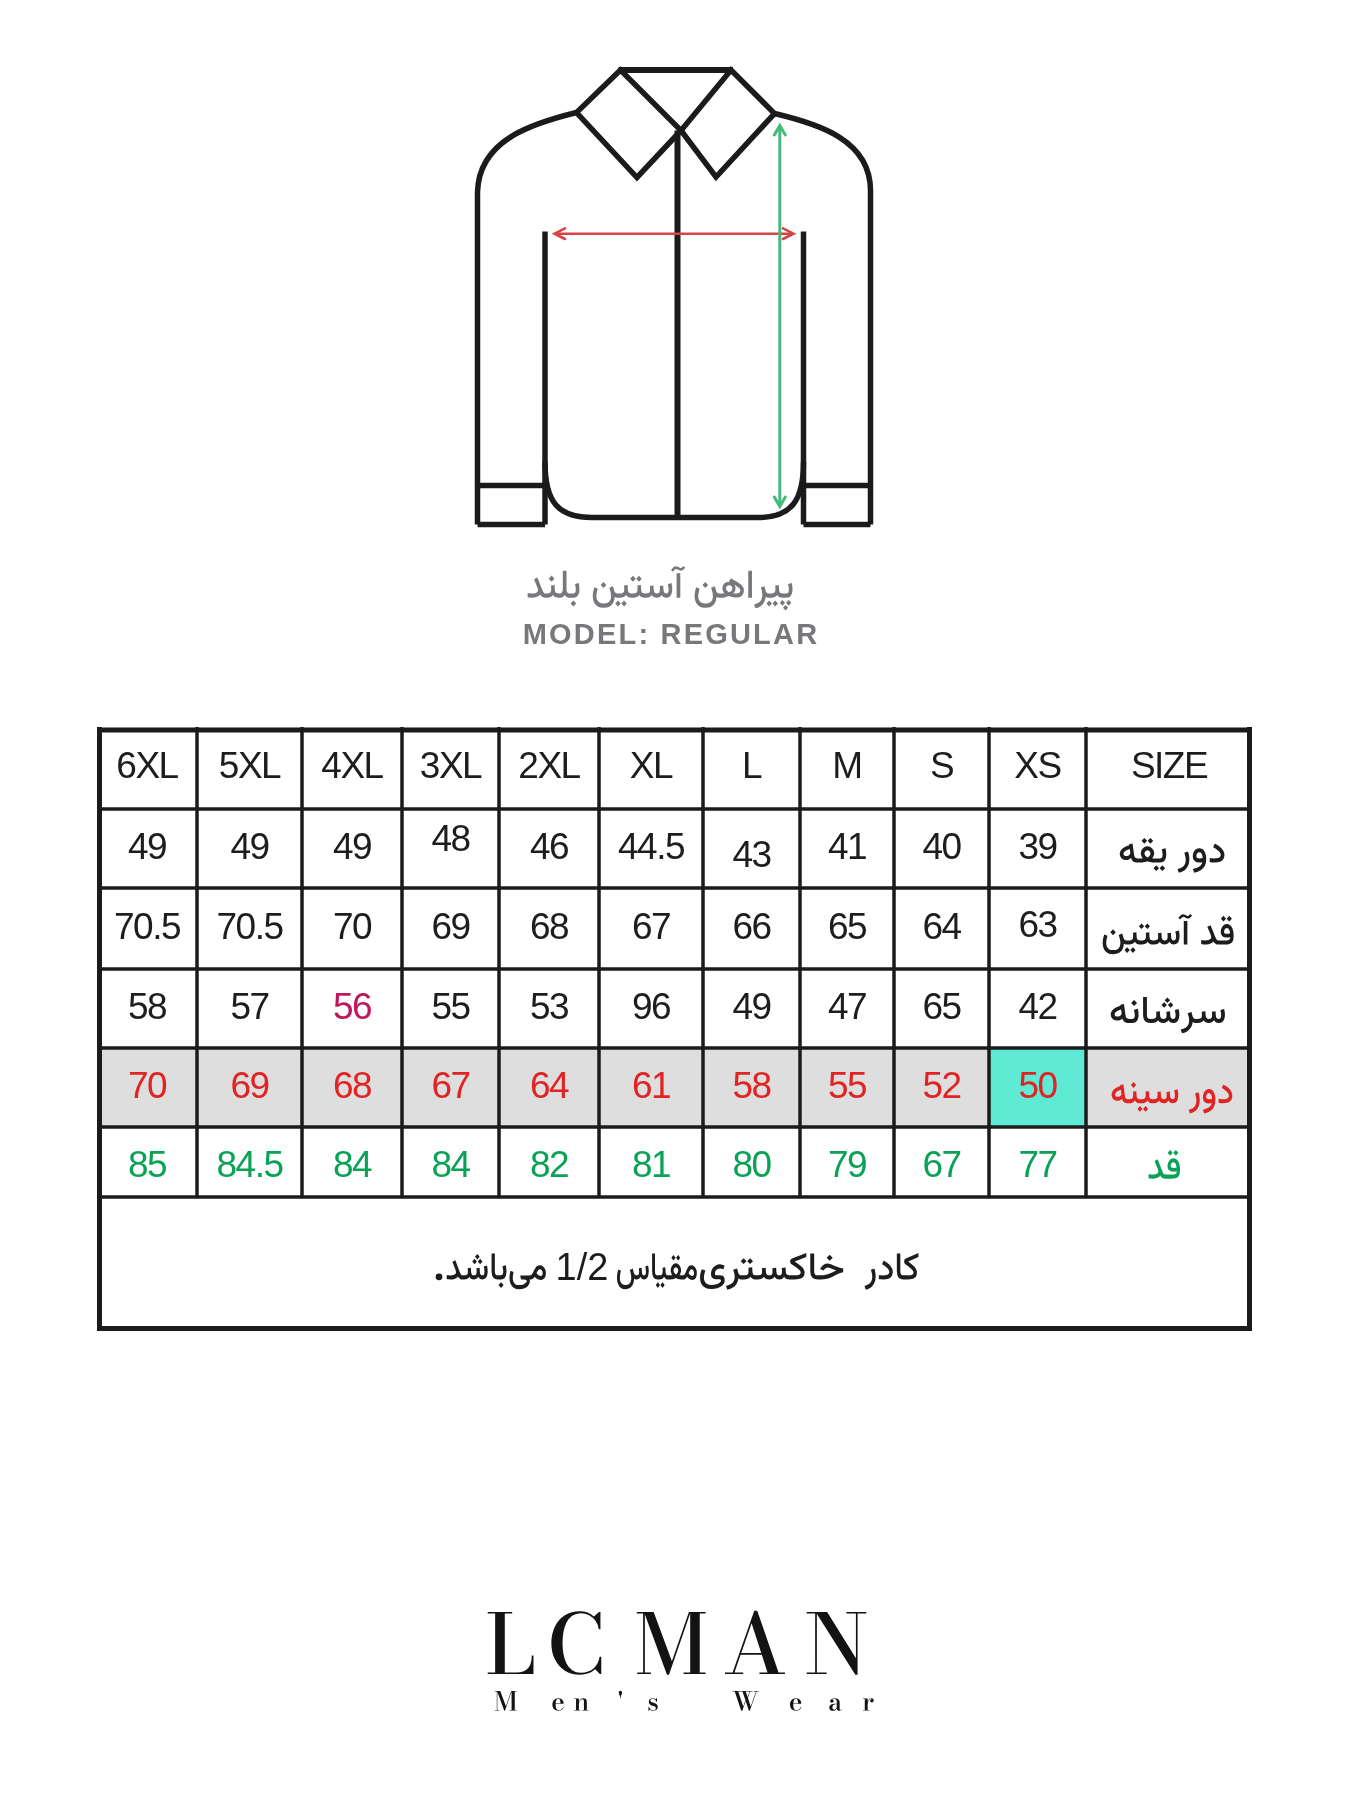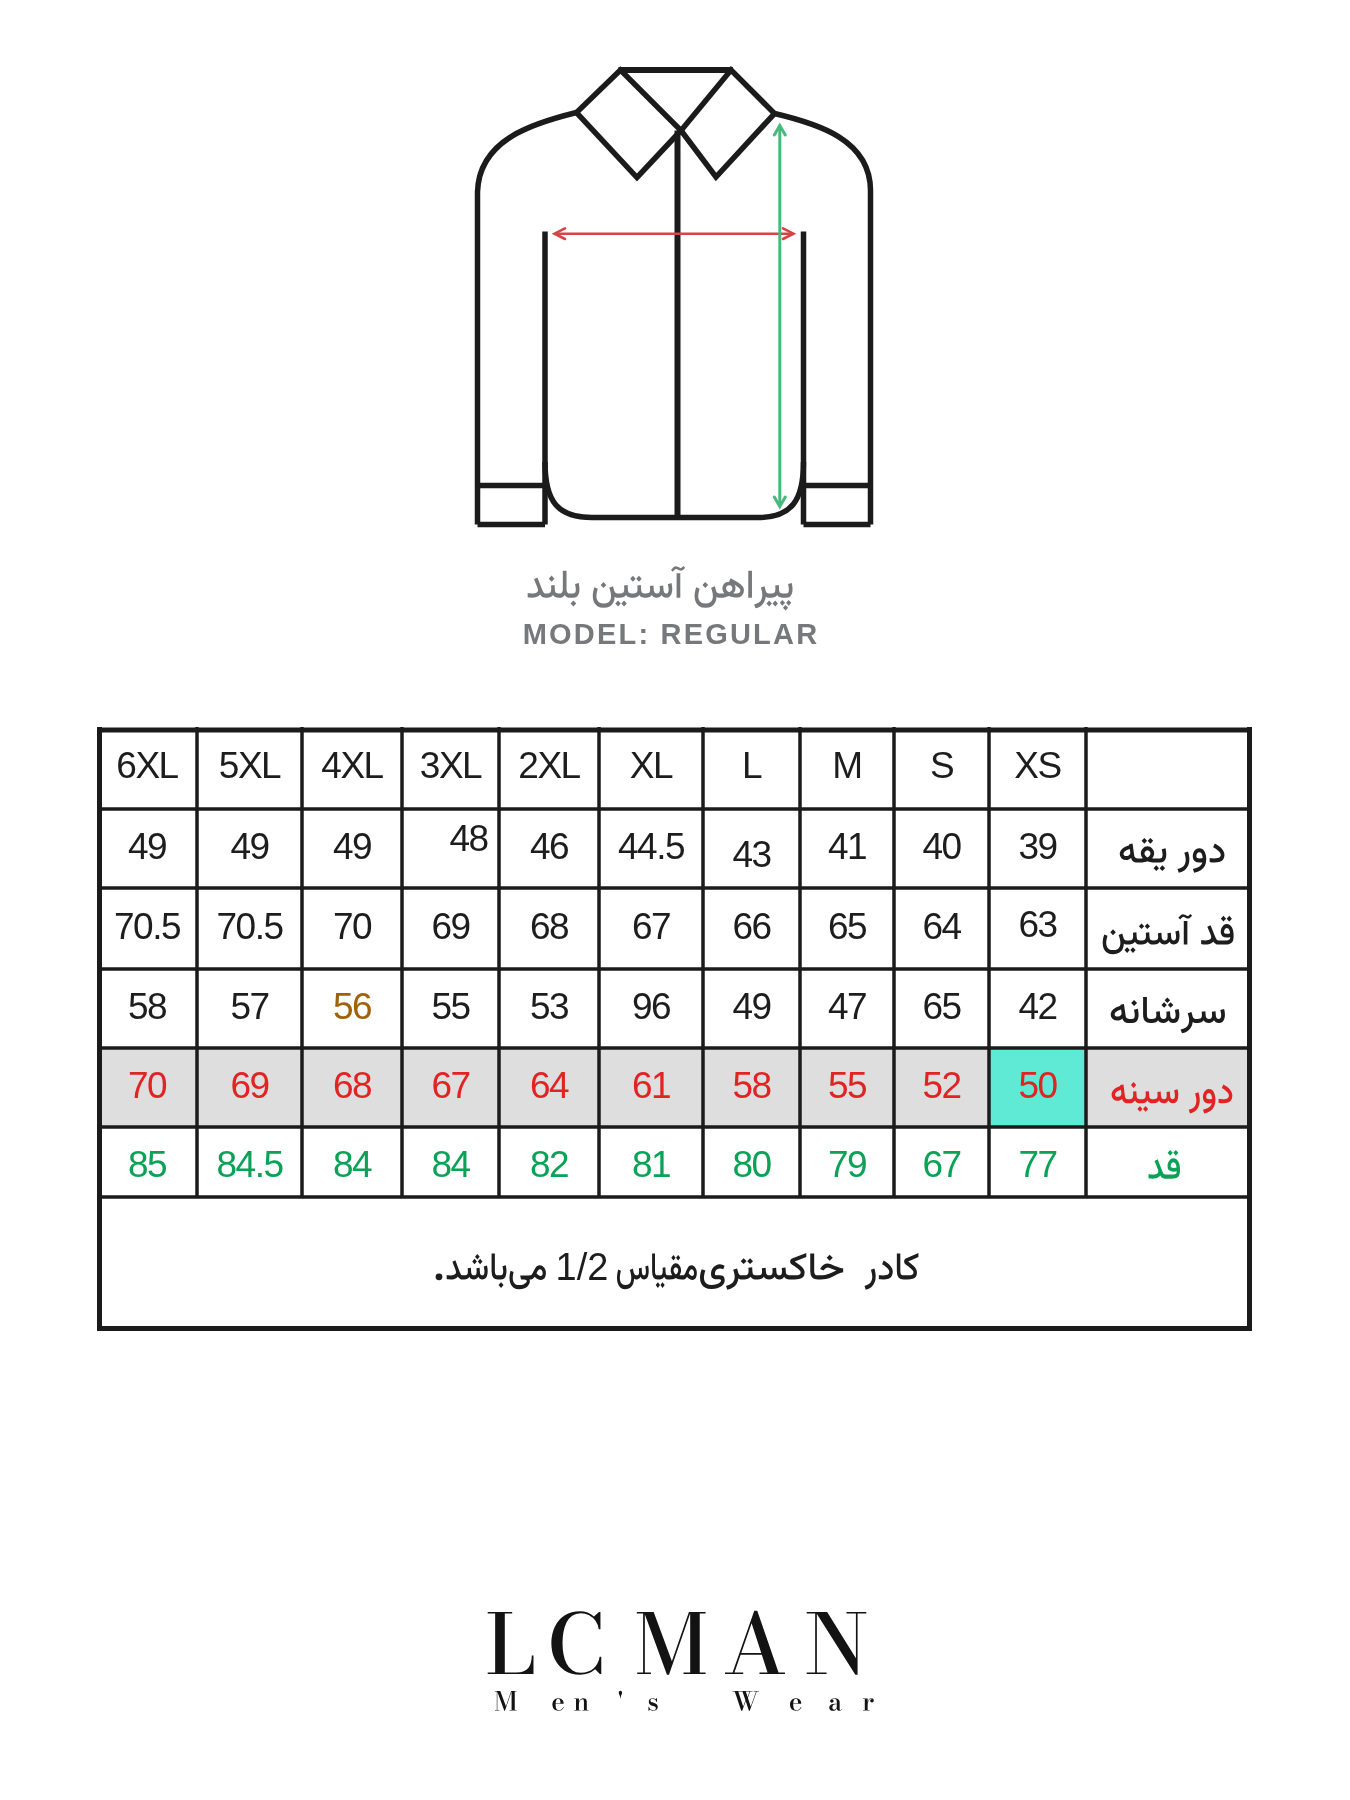--- a/index.html
+++ b/index.html
@@ -55,46 +55,47 @@
 <div style="position:absolute;left:0px;top:0px;width:100px;height:82px;padding-bottom:4px;display:flex;align-items:center;justify-content:center;color:#1d1d1e;box-sizing:border-box">6XL</div>
 <div style="position:absolute;left:100px;top:0px;width:105px;height:82px;padding-bottom:4px;display:flex;align-items:center;justify-content:center;color:#1d1d1e;box-sizing:border-box">5XL</div>
 <div style="position:absolute;left:205px;top:0px;width:100px;height:82px;padding-bottom:4px;display:flex;align-items:center;justify-content:center;color:#1d1d1e;box-sizing:border-box">4XL</div>
 <div style="position:absolute;left:305px;top:0px;width:97px;height:82px;padding-bottom:4px;display:flex;align-items:center;justify-content:center;color:#1d1d1e;box-sizing:border-box">3XL</div>
 <div style="position:absolute;left:402px;top:0px;width:100px;height:82px;padding-bottom:4px;display:flex;align-items:center;justify-content:center;color:#1d1d1e;box-sizing:border-box">2XL</div>
 <div style="position:absolute;left:502px;top:0px;width:104px;height:82px;padding-bottom:4px;display:flex;align-items:center;justify-content:center;color:#1d1d1e;box-sizing:border-box">XL</div>
 <div style="position:absolute;left:606px;top:0px;width:97px;height:82px;padding-bottom:4px;display:flex;align-items:center;justify-content:center;color:#1d1d1e;box-sizing:border-box">L</div>
 <div style="position:absolute;left:703px;top:0px;width:94px;height:82px;padding-bottom:4px;display:flex;align-items:center;justify-content:center;color:#1d1d1e;box-sizing:border-box">M</div>
 <div style="position:absolute;left:797px;top:0px;width:95px;height:82px;padding-bottom:4px;display:flex;align-items:center;justify-content:center;color:#1d1d1e;box-sizing:border-box">S</div>
 <div style="position:absolute;left:892px;top:0px;width:97px;height:82px;padding-bottom:4px;display:flex;align-items:center;justify-content:center;color:#1d1d1e;box-sizing:border-box">XS</div>
+<div style="position:absolute;left:989px;top:0px;width:166px;height:82px;padding-bottom:4px;display:flex;align-items:center;justify-content:center;color:#1d1d1e;box-sizing:border-box">SIZE</div>
 
 <div style="position:absolute;left:0px;top:82px;width:100px;height:79px;padding-bottom:4px;display:flex;align-items:center;justify-content:center;color:#1d1d1e;box-sizing:border-box">49</div>
 <div style="position:absolute;left:100px;top:82px;width:105px;height:79px;padding-bottom:4px;display:flex;align-items:center;justify-content:center;color:#1d1d1e;box-sizing:border-box">49</div>
 <div style="position:absolute;left:205px;top:82px;width:100px;height:79px;padding-bottom:4px;display:flex;align-items:center;justify-content:center;color:#1d1d1e;box-sizing:border-box">49</div>
-<div style="position:absolute;left:323px;top:82px;width:97px;height:60px;padding-bottom:0;display:flex;align-items:center;justify-content:center;color:#1d1d1e;box-sizing:border-box">48</div>
+<div style="position:absolute;left:305px;top:82px;width:97px;height:60px;padding-bottom:0;display:flex;align-items:center;justify-content:center;color:#1d1d1e;box-sizing:border-box">48</div>
 <div style="position:absolute;left:402px;top:82px;width:100px;height:79px;padding-bottom:4px;display:flex;align-items:center;justify-content:center;color:#1d1d1e;box-sizing:border-box">46</div>
 <div style="position:absolute;left:502px;top:82px;width:104px;height:79px;padding-bottom:4px;display:flex;align-items:center;justify-content:center;color:#1d1d1e;box-sizing:border-box">44.5</div>
 <div style="position:absolute;left:606px;top:82px;width:97px;height:92px;display:flex;align-items:center;justify-content:center;color:#1d1d1e;box-sizing:border-box">43</div>
 <div style="position:absolute;left:703px;top:82px;width:94px;height:79px;padding-bottom:4px;display:flex;align-items:center;justify-content:center;color:#1d1d1e;box-sizing:border-box">41</div>
 <div style="position:absolute;left:797px;top:82px;width:95px;height:79px;padding-bottom:4px;display:flex;align-items:center;justify-content:center;color:#1d1d1e;box-sizing:border-box">40</div>
 <div style="position:absolute;left:892px;top:82px;width:97px;height:79px;padding-bottom:4px;display:flex;align-items:center;justify-content:center;color:#1d1d1e;box-sizing:border-box">39</div>
 
 <div style="position:absolute;left:0px;top:161px;width:100px;height:81px;padding-bottom:4px;display:flex;align-items:center;justify-content:center;color:#1d1d1e;box-sizing:border-box">70.5</div>
 <div style="position:absolute;left:100px;top:161px;width:105px;height:81px;padding-bottom:4px;display:flex;align-items:center;justify-content:center;color:#1d1d1e;box-sizing:border-box">70.5</div>
 <div style="position:absolute;left:205px;top:161px;width:100px;height:81px;padding-bottom:4px;display:flex;align-items:center;justify-content:center;color:#1d1d1e;box-sizing:border-box">70</div>
 <div style="position:absolute;left:305px;top:161px;width:97px;height:81px;padding-bottom:4px;display:flex;align-items:center;justify-content:center;color:#1d1d1e;box-sizing:border-box">69</div>
 <div style="position:absolute;left:402px;top:161px;width:100px;height:81px;padding-bottom:4px;display:flex;align-items:center;justify-content:center;color:#1d1d1e;box-sizing:border-box">68</div>
 <div style="position:absolute;left:502px;top:161px;width:104px;height:81px;padding-bottom:4px;display:flex;align-items:center;justify-content:center;color:#1d1d1e;box-sizing:border-box">67</div>
 <div style="position:absolute;left:606px;top:161px;width:97px;height:81px;padding-bottom:4px;display:flex;align-items:center;justify-content:center;color:#1d1d1e;box-sizing:border-box">66</div>
 <div style="position:absolute;left:703px;top:161px;width:94px;height:81px;padding-bottom:4px;display:flex;align-items:center;justify-content:center;color:#1d1d1e;box-sizing:border-box">65</div>
 <div style="position:absolute;left:797px;top:161px;width:95px;height:81px;padding-bottom:4px;display:flex;align-items:center;justify-content:center;color:#1d1d1e;box-sizing:border-box">64</div>
 <div style="position:absolute;left:892px;top:161px;width:97px;height:81px;padding-bottom:8px;display:flex;align-items:center;justify-content:center;color:#1d1d1e;box-sizing:border-box">63</div>
 
 <div style="position:absolute;left:0px;top:242px;width:100px;height:79px;padding-bottom:4px;display:flex;align-items:center;justify-content:center;color:#1d1d1e;box-sizing:border-box">58</div>
 <div style="position:absolute;left:100px;top:242px;width:105px;height:79px;padding-bottom:4px;display:flex;align-items:center;justify-content:center;color:#1d1d1e;box-sizing:border-box">57</div>
-<div style="position:absolute;left:205px;top:242px;width:100px;height:79px;padding-bottom:4px;display:flex;align-items:center;justify-content:center;color:#a16207;box-sizing:border-box">56</div>
+<div style="position:absolute;left:205px;top:242px;width:100px;height:79px;padding-bottom:4px;display:flex;align-items:center;justify-content:center;color:#be185d;box-sizing:border-box">56</div>
 <div style="position:absolute;left:305px;top:242px;width:97px;height:79px;padding-bottom:4px;display:flex;align-items:center;justify-content:center;color:#1d1d1e;box-sizing:border-box">55</div>
 <div style="position:absolute;left:402px;top:242px;width:100px;height:79px;padding-bottom:4px;display:flex;align-items:center;justify-content:center;color:#1d1d1e;box-sizing:border-box">53</div>
 <div style="position:absolute;left:502px;top:242px;width:104px;height:79px;padding-bottom:4px;display:flex;align-items:center;justify-content:center;color:#1d1d1e;box-sizing:border-box">96</div>
 <div style="position:absolute;left:606px;top:242px;width:97px;height:79px;padding-bottom:4px;display:flex;align-items:center;justify-content:center;color:#1d1d1e;box-sizing:border-box">49</div>
 <div style="position:absolute;left:703px;top:242px;width:94px;height:79px;padding-bottom:4px;display:flex;align-items:center;justify-content:center;color:#1d1d1e;box-sizing:border-box">47</div>
 <div style="position:absolute;left:797px;top:242px;width:95px;height:79px;padding-bottom:4px;display:flex;align-items:center;justify-content:center;color:#1d1d1e;box-sizing:border-box">65</div>
 <div style="position:absolute;left:892px;top:242px;width:97px;height:79px;padding-bottom:4px;display:flex;align-items:center;justify-content:center;color:#1d1d1e;box-sizing:border-box">42</div>
 
 <div style="position:absolute;left:0px;top:321px;width:100px;height:79px;background:#dedede;padding-bottom:4px;display:flex;align-items:center;justify-content:center;color:#e02424;box-sizing:border-box">70</div>
 <div style="position:absolute;left:100px;top:321px;width:105px;height:79px;background:#dedede;padding-bottom:4px;display:flex;align-items:center;justify-content:center;color:#e02424;box-sizing:border-box">69</div>

